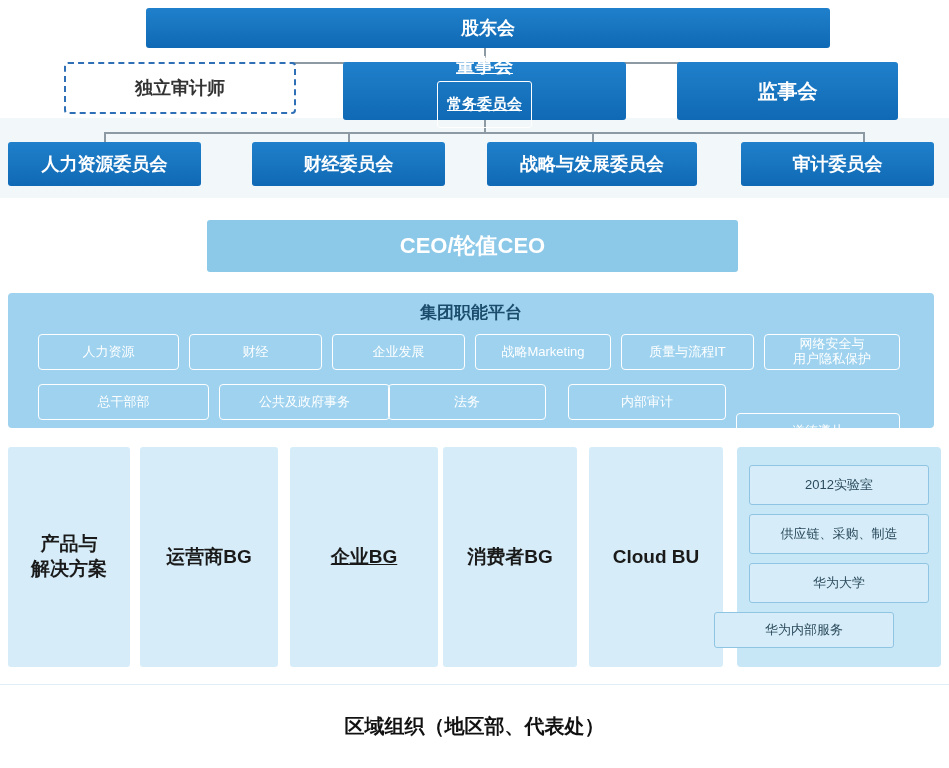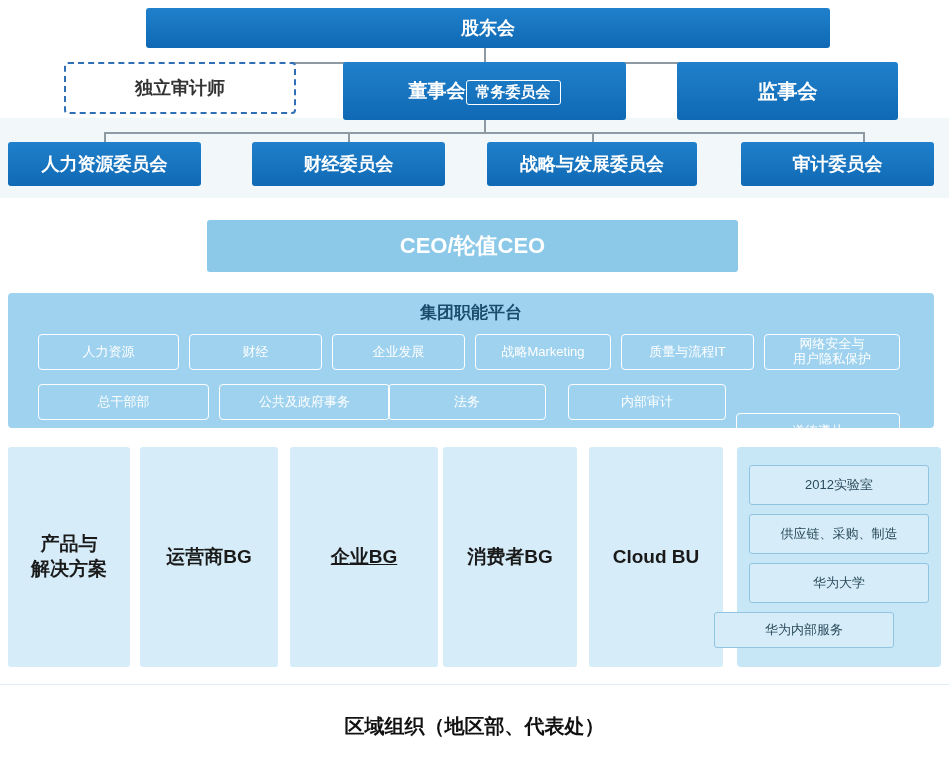--- a/index.html
+++ b/index.html
@@ -110,30 +110,31 @@
     position: absolute;
     background: #8d9aa3;
   }
   .vline { width: 2px; }
   .hline { height: 2px; }
 
   .sub-label {
     display: inline-block;
     border: 1px solid #ffffff;
     border-radius: 3px;
-    padding: 2px 9px;
+    padding: 13px 9px;
     font-size: 15px;
     margin-top: 3px;
     font-weight: bold;
   }
   .stack {
     display: flex;
-    flex-direction: row;
-    align-items: center;
-    justify-content: center;
+    flex-direction: column;
+    align-items: center;
+    justify-content: center;
+    text-decoration: underline;
   }
   .underline-word { text-decoration: underline; }
 </style>
 </head>
 <body>
 
 <div id="chart">
 
   <div class="band" style="left:0px; top:118px; width:949px; height:80px;"></div>
 

